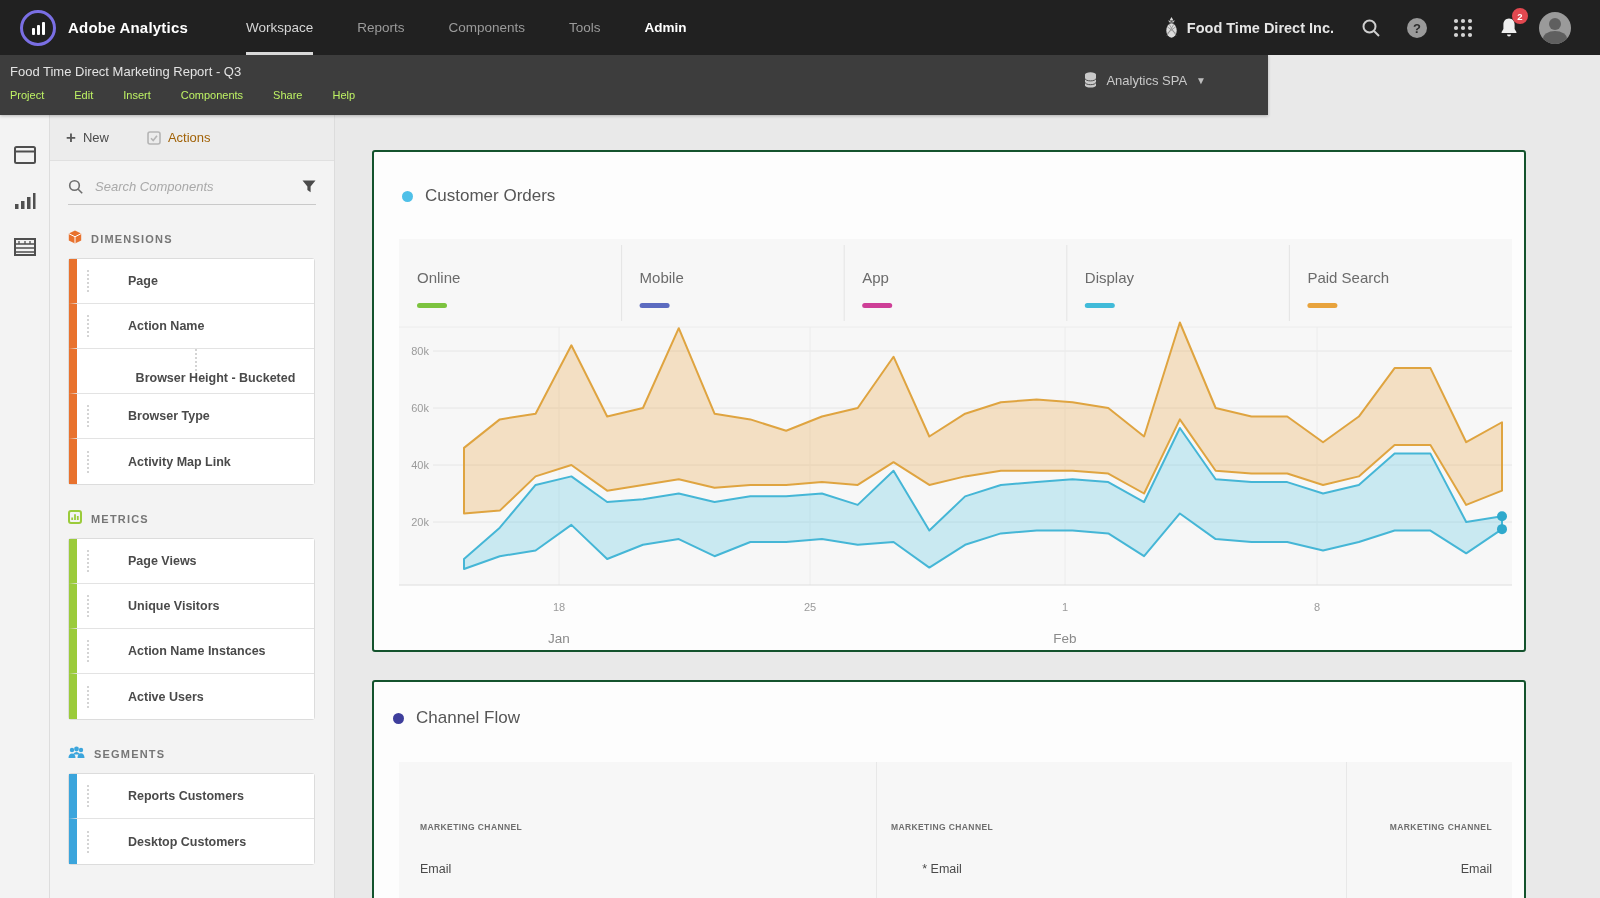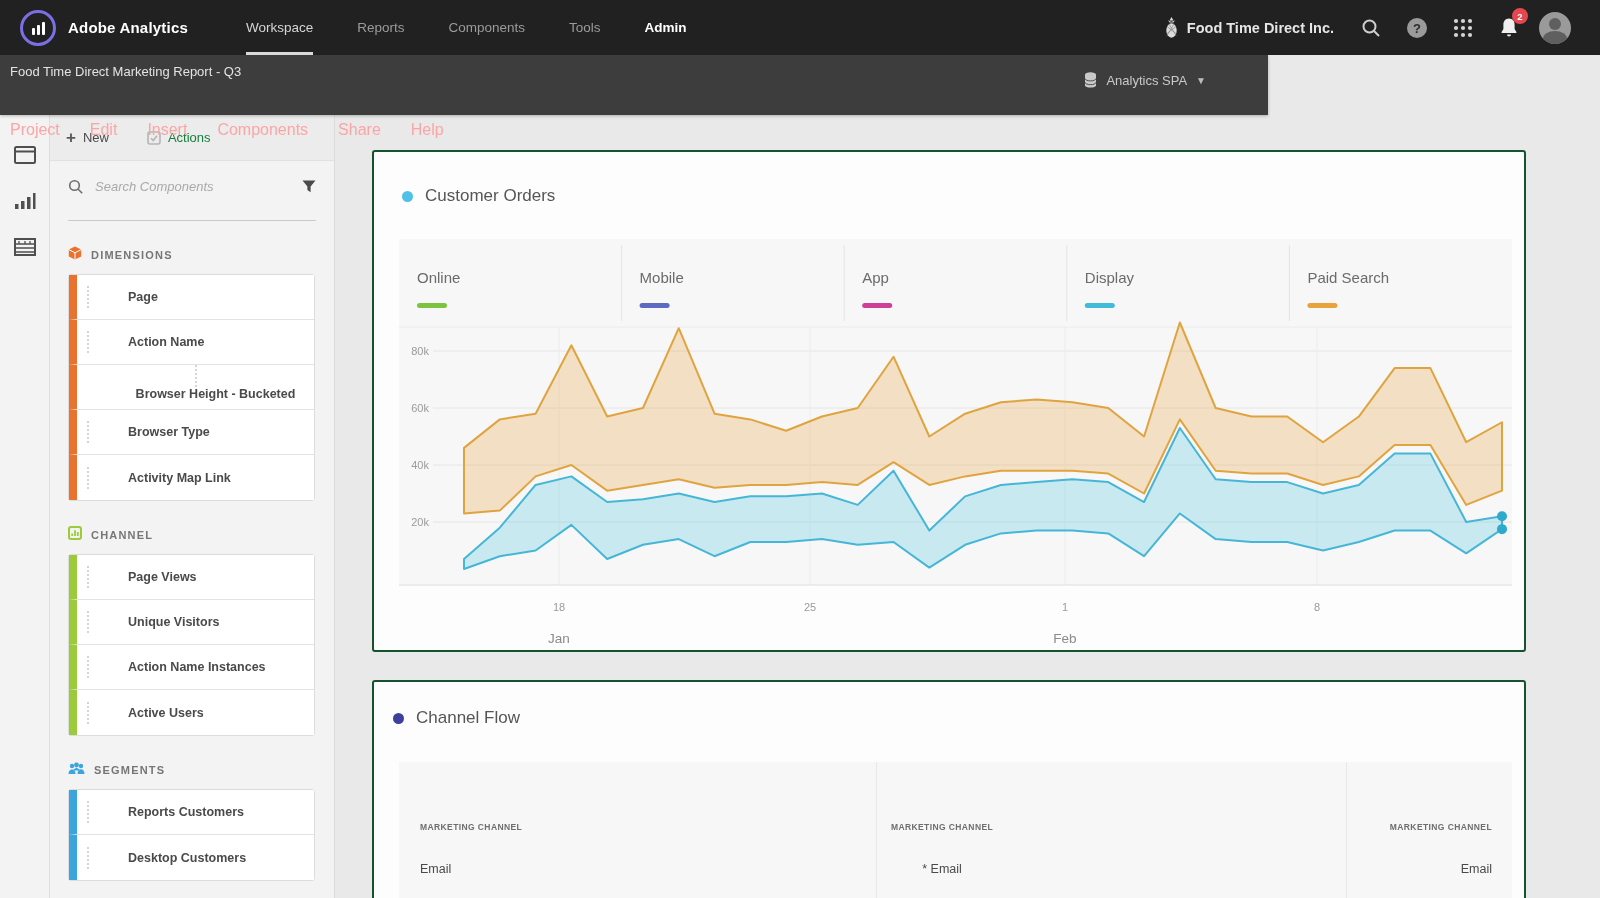--- a/index.html
+++ b/index.html
@@ -26,36 +26,36 @@
     color:#fff;font-size:9.5px;font-weight:bold;display:flex;align-items:center;justify-content:center;padding:0 4px;}
   .avatar{width:32px;height:32px;border-radius:50%;background:#9a9a9a;overflow:hidden;position:relative;}
   .avatar::before{content:"";position:absolute;left:10px;top:6px;width:12px;height:12px;border-radius:50%;background:#5f5f5f;}
   .avatar::after{content:"";position:absolute;left:4px;top:19px;width:24px;height:16px;border-radius:50%;background:#5f5f5f;}
 
   
   .projectbar{position:absolute;left:0;top:55px;width:1268px;height:60px;background:#3d3d3d;z-index:29;
     box-shadow:0 1px 3px rgba(0,0,0,.25);}
   .proj-title{position:absolute;left:10px;top:9px;color:#e3e3e3;font-size:13px;}
   .proj-menus{position:absolute;left:10px;top:34px;display:flex;gap:30px;}
-  .proj-menu{color:#fca5a5;font-size:16px;cursor:pointer;margin-top:32px;}
+  .proj-menu{color:#bef264;font-size:11px;cursor:pointer;}
   .suite{position:absolute;right:62px;top:17px;display:flex;align-items:center;gap:9px;color:#c9c9c9;
     font-size:13px;cursor:pointer;}
   .chev{font-size:10px;color:#bdbdbd;}
 
   
   .rail{position:absolute;left:0;top:115px;width:50px;bottom:0;background:#f3f3f3;border-right:1px solid #ddd;z-index:10;}
   .rail-btn{width:50px;height:44px;display:flex;align-items:center;justify-content:center;cursor:pointer;}
 
   
   .sidebar{position:absolute;left:50px;top:115px;width:285px;bottom:0;background:#f3f3f3;border-right:1px solid #dcdcdc;z-index:10;overflow:hidden;}
   .sb-top{height:46px;background:#ececec;border-bottom:1px solid #e0e0e0;display:flex;align-items:center;padding-left:16px;gap:38px;}
   .sb-btn{display:flex;align-items:center;gap:7px;font-size:13px;color:#4b4b4b;cursor:pointer;}
   .sb-btn .plus{font-size:17px;font-weight:bold;color:#5a5a5a;line-height:1;}
-  .sb-btn.disabled{color:#15803d;cursor:default;}
-  .search-row{margin:17px 18px 0 18px;display:flex;align-items:center;gap:9px;border-bottom:1px solid #c9c9c9;padding-bottom:25px;}
+  .sb-btn.disabled{color:#a16207;cursor:default;}
+  .search-row{margin:17px 18px 0 18px;display:flex;align-items:center;gap:9px;border-bottom:1px solid #c9c9c9;padding-bottom:9px;}
   .search-row input{flex:1;border:none;outline:none;background:transparent;font-style:italic;font-size:13px;color:#555;}
   .search-row input::placeholder{color:#a9a9a9;font-style:italic;}
   .sb-section{margin-top:25px;padding-left:18px;}
   .sec-head{display:flex;align-items:center;gap:9px;margin-bottom:10px;}
   .sec-title{font-size:11px;font-weight:bold;letter-spacing:1.2px;color:#767676;}
   .comp-list{width:247px;border:1px solid #dcdcdc;border-radius:3px;background:#fff;}
   .comp-item{position:relative;height:45px;display:flex;align-items:center;background:#fff;
     border-bottom:1px solid #e3e3e3;border-left:8px solid #ccc;padding-left:10px;cursor:grab;}
   .comp-item:last-child{border-bottom:none;}
   .drag-dots{width:0;height:22px;border-left:2px dotted #d4d4d4;margin-right:9px;}
@@ -247,21 +247,21 @@
             <span class="comp-label">Activity Map Link</span>
           </div>
         </div>
       </div>
       <div class="sb-section">
         <div class="sec-head">
           <span><svg width="14" height="14" viewBox="0 0 14 14">
               <rect x="1" y="1" width="12" height="12" rx="2" fill="none" stroke="#9BCB3B" stroke-width="2"></rect>
               <path d="M4.2 10V7.4M7 10V4.2M9.8 10V6" stroke="#9BCB3B" stroke-width="1.8"></path>
             </svg></span>
-          <span class="sec-title">CHANNEL</span>
+          <span class="sec-title">METRICS</span>
         </div>
         <div class="comp-list">
           <div class="comp-item" style="border-left-color: rgb(155, 203, 59);">
             <span class="drag-dots"></span>
             <span class="comp-label">Page Views</span>
           </div>
           <div class="comp-item" style="border-left-color: rgb(155, 203, 59);">
             <span class="drag-dots"></span>
             <span class="comp-label">Unique Visitors</span>
           </div>

